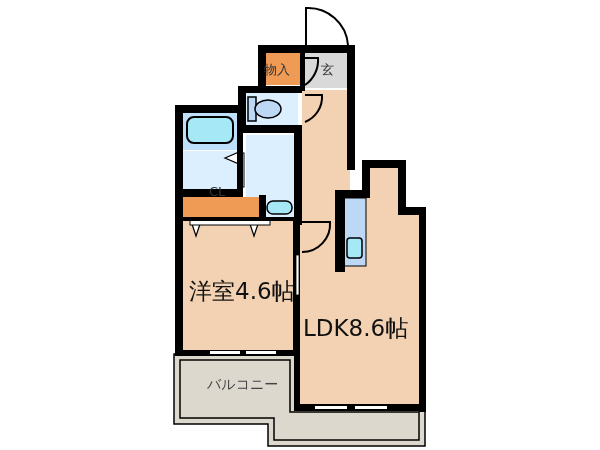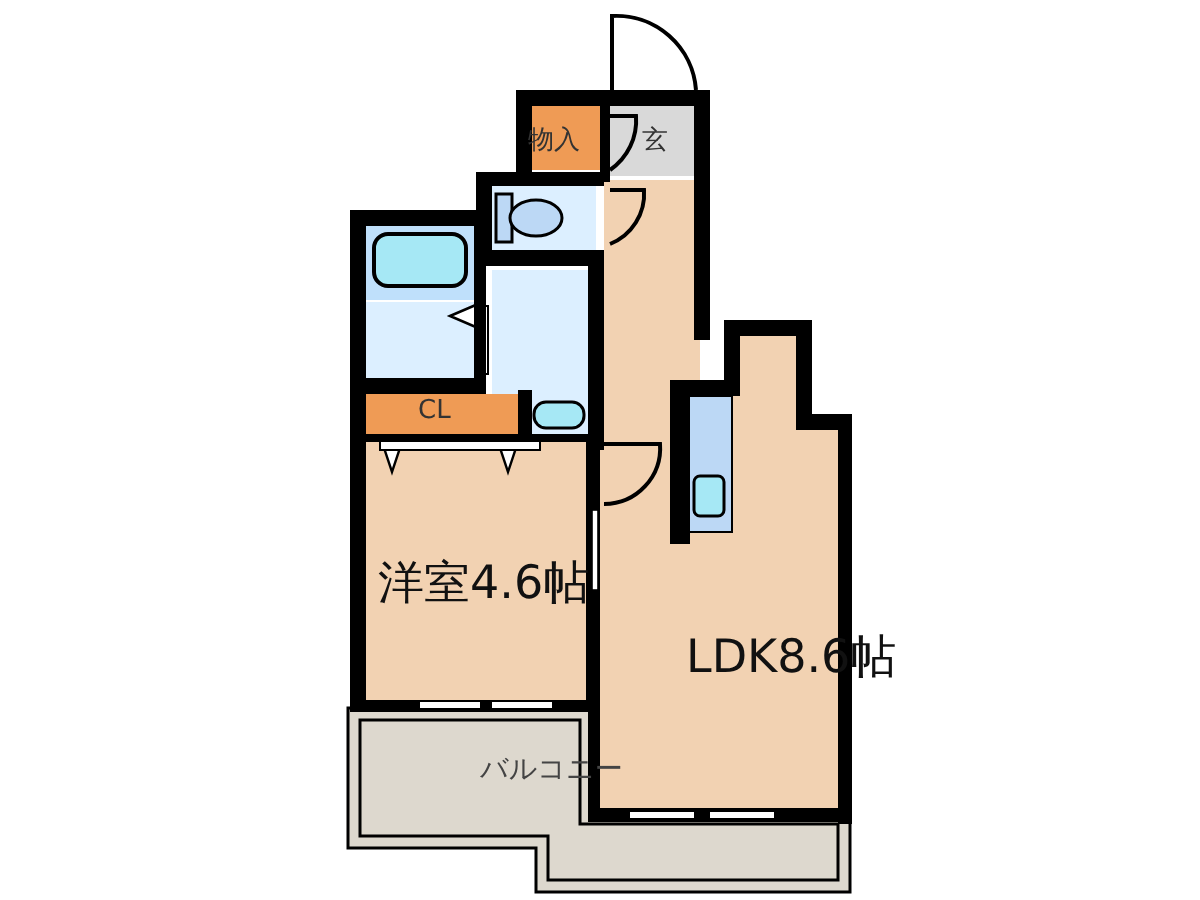--- a/index.html
+++ b/index.html
@@ -96,16 +96,16 @@
     <path d="M306,45 L306,8 A40,40 0 0 1 348,45"></path>
     <path d="M305,58 L318,58 A30,30 0 0 1 305,85"></path>
     <path d="M305,95 L322,95 A27,27 0 0 1 305,122"></path>
     <path d="M302,222 L330,222 A28,28 0 0 1 302,252"></path>
   </g>
   <rect x="296" y="255" width="3" height="40" fill="#fff" stroke="#000" stroke-width="0.8"></rect>
 </svg>
 
 <span class="label lbl-small" style="left:264px;top:61px;">物入</span>
 <span class="label lbl-small" style="left:321px;top:61px;">玄</span>
-<span class="label lbl-small" style="left:209px;top:198px;">CL</span>
+<span class="label lbl-small" style="left:209px;top:184px;">CL</span>
 <span class="label lbl-room" style="left:189px;top:276px;">洋室4.6帖</span>
-<span class="label lbl-room" style="left:303px;top:313px;margin-left:40px;">LDK8.6帖</span>
-<span class="label lbl-balc" style="left:207px;top:376px;margin-left:33px;">バルコニー</span>
+<span class="label lbl-room" style="left:303px;top:313px;">LDK8.6帖</span>
+<span class="label lbl-balc" style="left:207px;top:376px;">バルコニー</span>
 
 </body></html>

